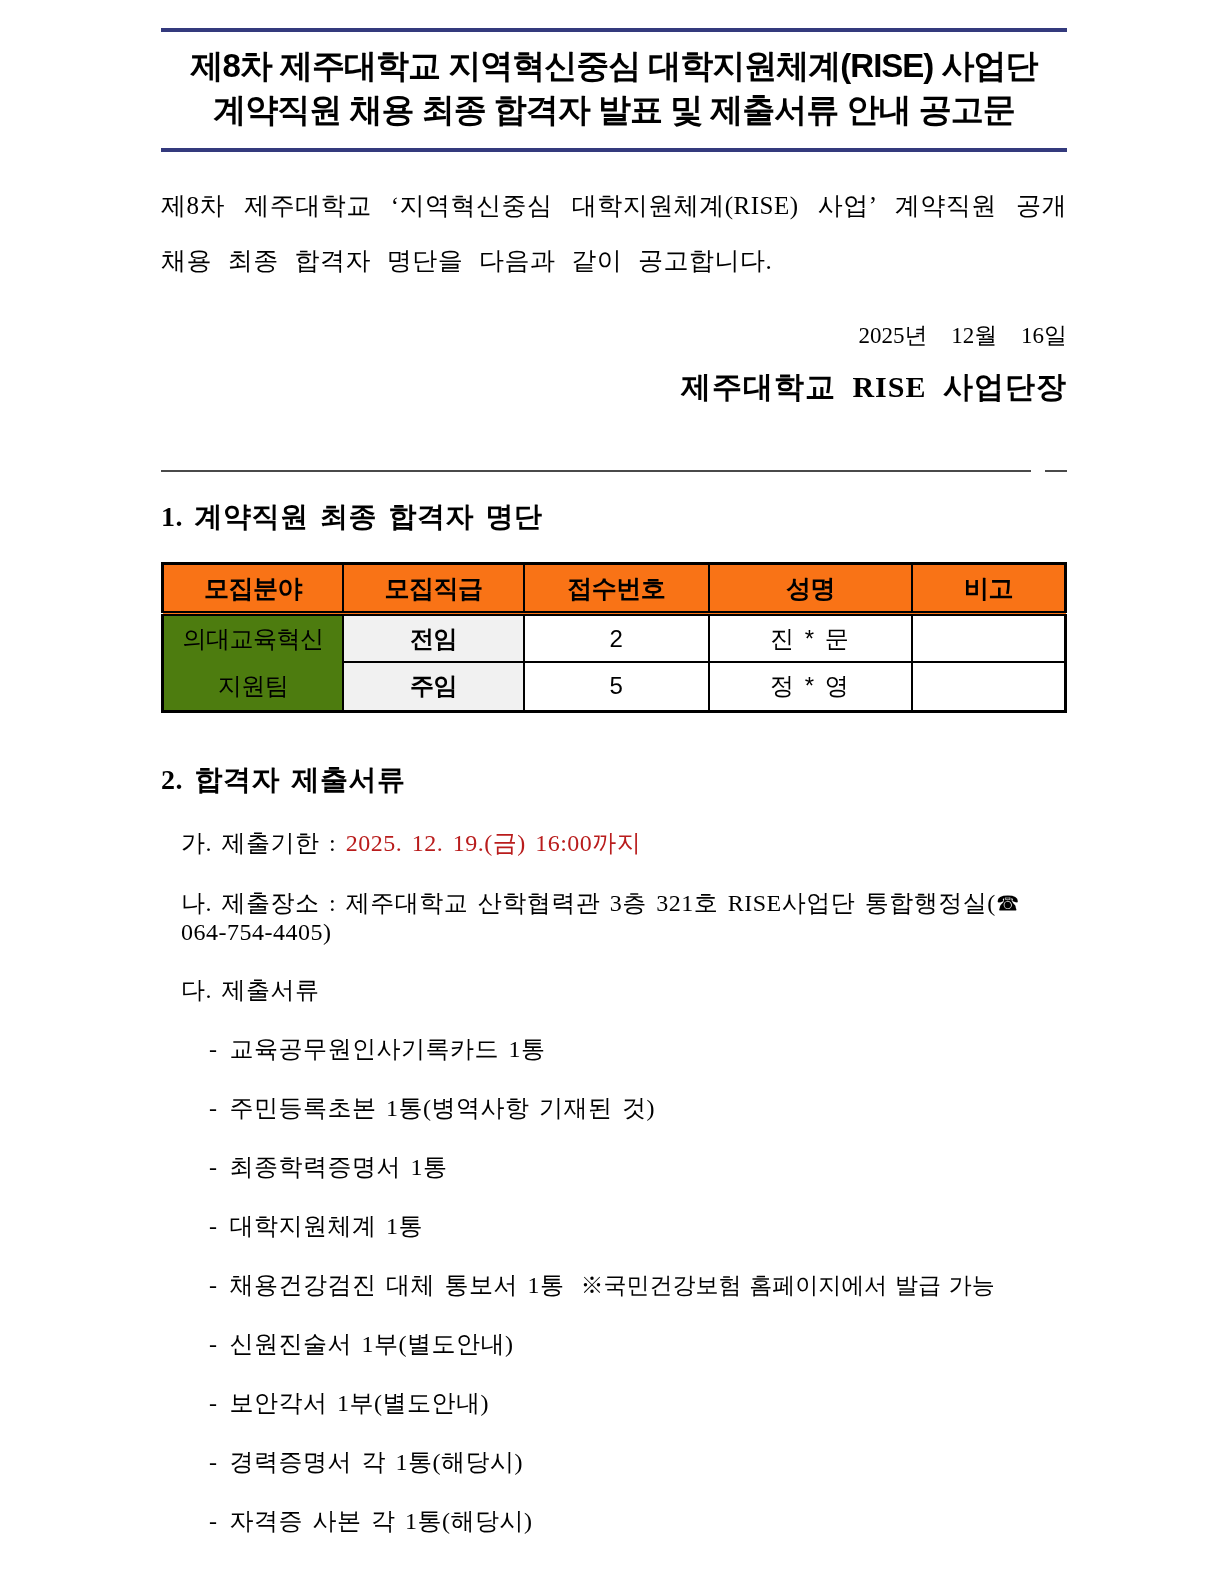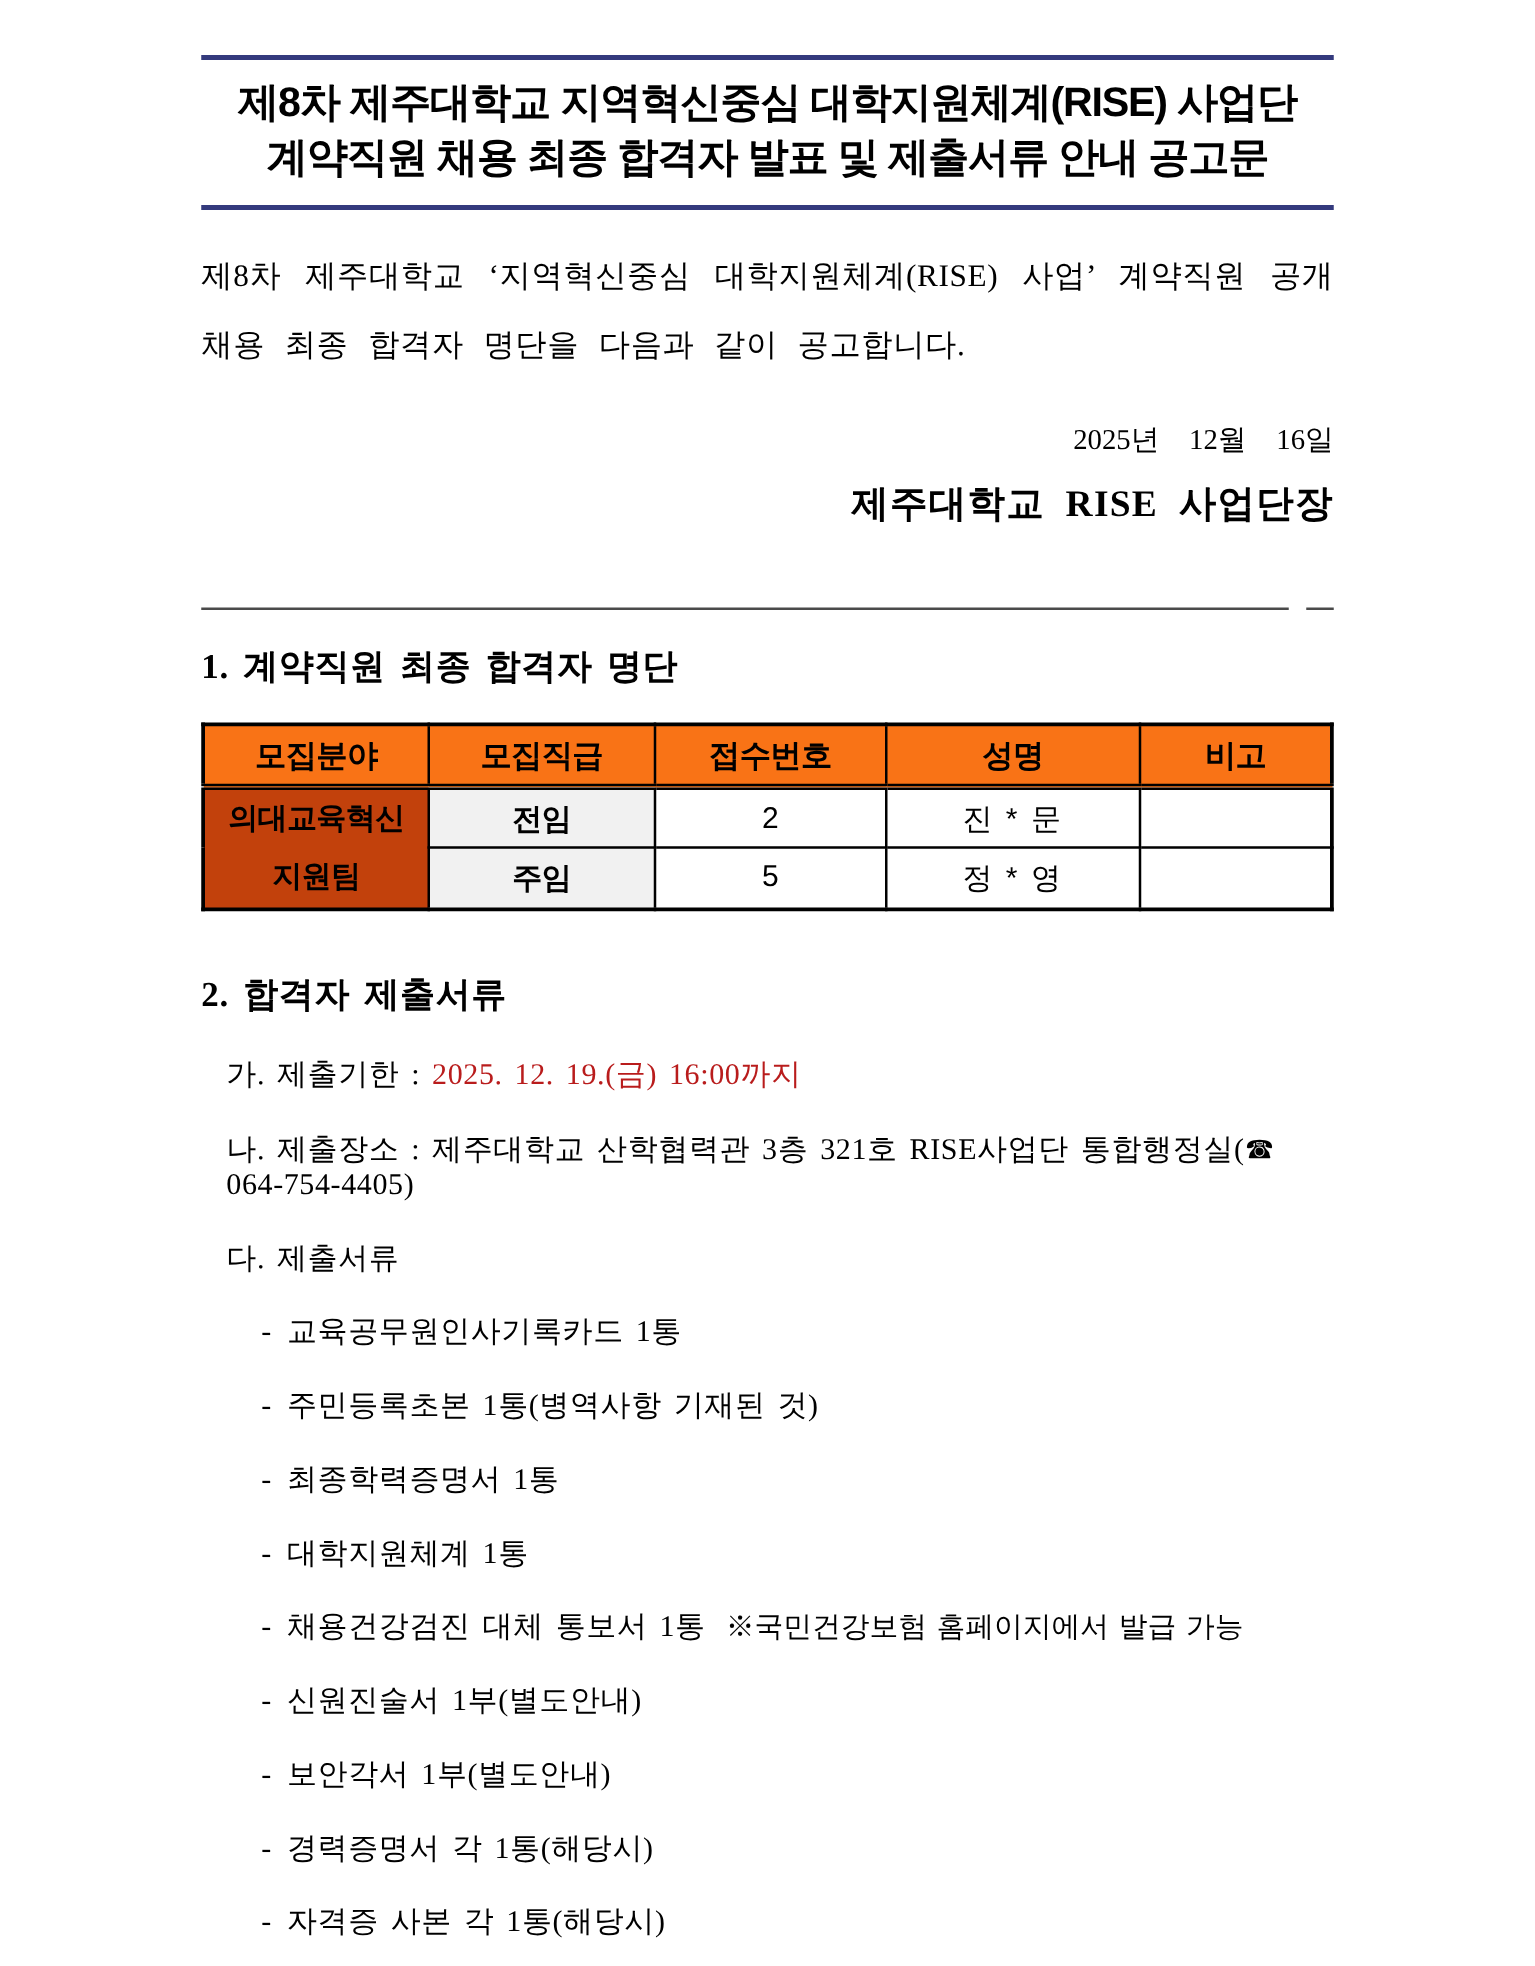--- a/index.html
+++ b/index.html
@@ -1,19 +1,19 @@
 <!DOCTYPE html>
 <html><head>
 <meta charset="utf-8">
 <style>
   * { margin:0; padding:0; box-sizing:border-box; }
   html,body { background:#ffffff; }
   .page {
     width:1136px; height:1573px; margin:0 auto; background:#fff;
-    padding:44px 115px 0 115px; overflow:hidden;
+    padding:28px 115px 0 115px; overflow:hidden;
     font-family:"Liberation Serif","DejaVu Serif",serif; color:#000;border-radius:29px;
   }
   
   .title-block {
     border-top:4px solid #343a7d; border-bottom:4px solid #343a7d;
     padding:12px 0 16px 0; text-align:center;
   }
   .title-line {
     font-family:"Liberation Sans","DejaVu Sans",sans-serif;
     font-weight:bold; font-size:33px; line-height:44px; letter-spacing:-1px;
@@ -56,21 +56,21 @@
     border:2px solid #000; border-bottom:5px double #000;
     font-family:"Liberation Sans","DejaVu Sans",sans-serif;
     font-weight:bold; font-size:25px; letter-spacing:-0.5px;
   }
   table.candidates td {
     height:48px; border:2px solid #000;
     font-family:"Liberation Sans","DejaVu Sans",sans-serif;
     font-size:24px; vertical-align:middle;
   }
   td.group-cell {
-    background:#c2410c; font-weight:bold; white-space:pre-line; line-height:1.95;
+    background:#4d7c0f; font-weight:normal; white-space:pre-line; line-height:1.95;
     letter-spacing:-0.5px;
   }
   td.grade-cell { background:#f1f1f1; font-weight:bold; letter-spacing:-0.5px; }
   td.name-cell { letter-spacing:2px; }
   
   .sub-line { margin-top:28px; padding-left:20px; font-size:24px; letter-spacing:0.5px; word-spacing:3px; }
   .deadline-value { color:#b91c1c; font-weight:normal; }
   .doc-list { list-style:none; }
   .doc-item { margin-top:27px; padding-left:48px; font-size:24px; letter-spacing:0.5px; word-spacing:3px; }
   .doc-item .dash { margin-right:12px; }

